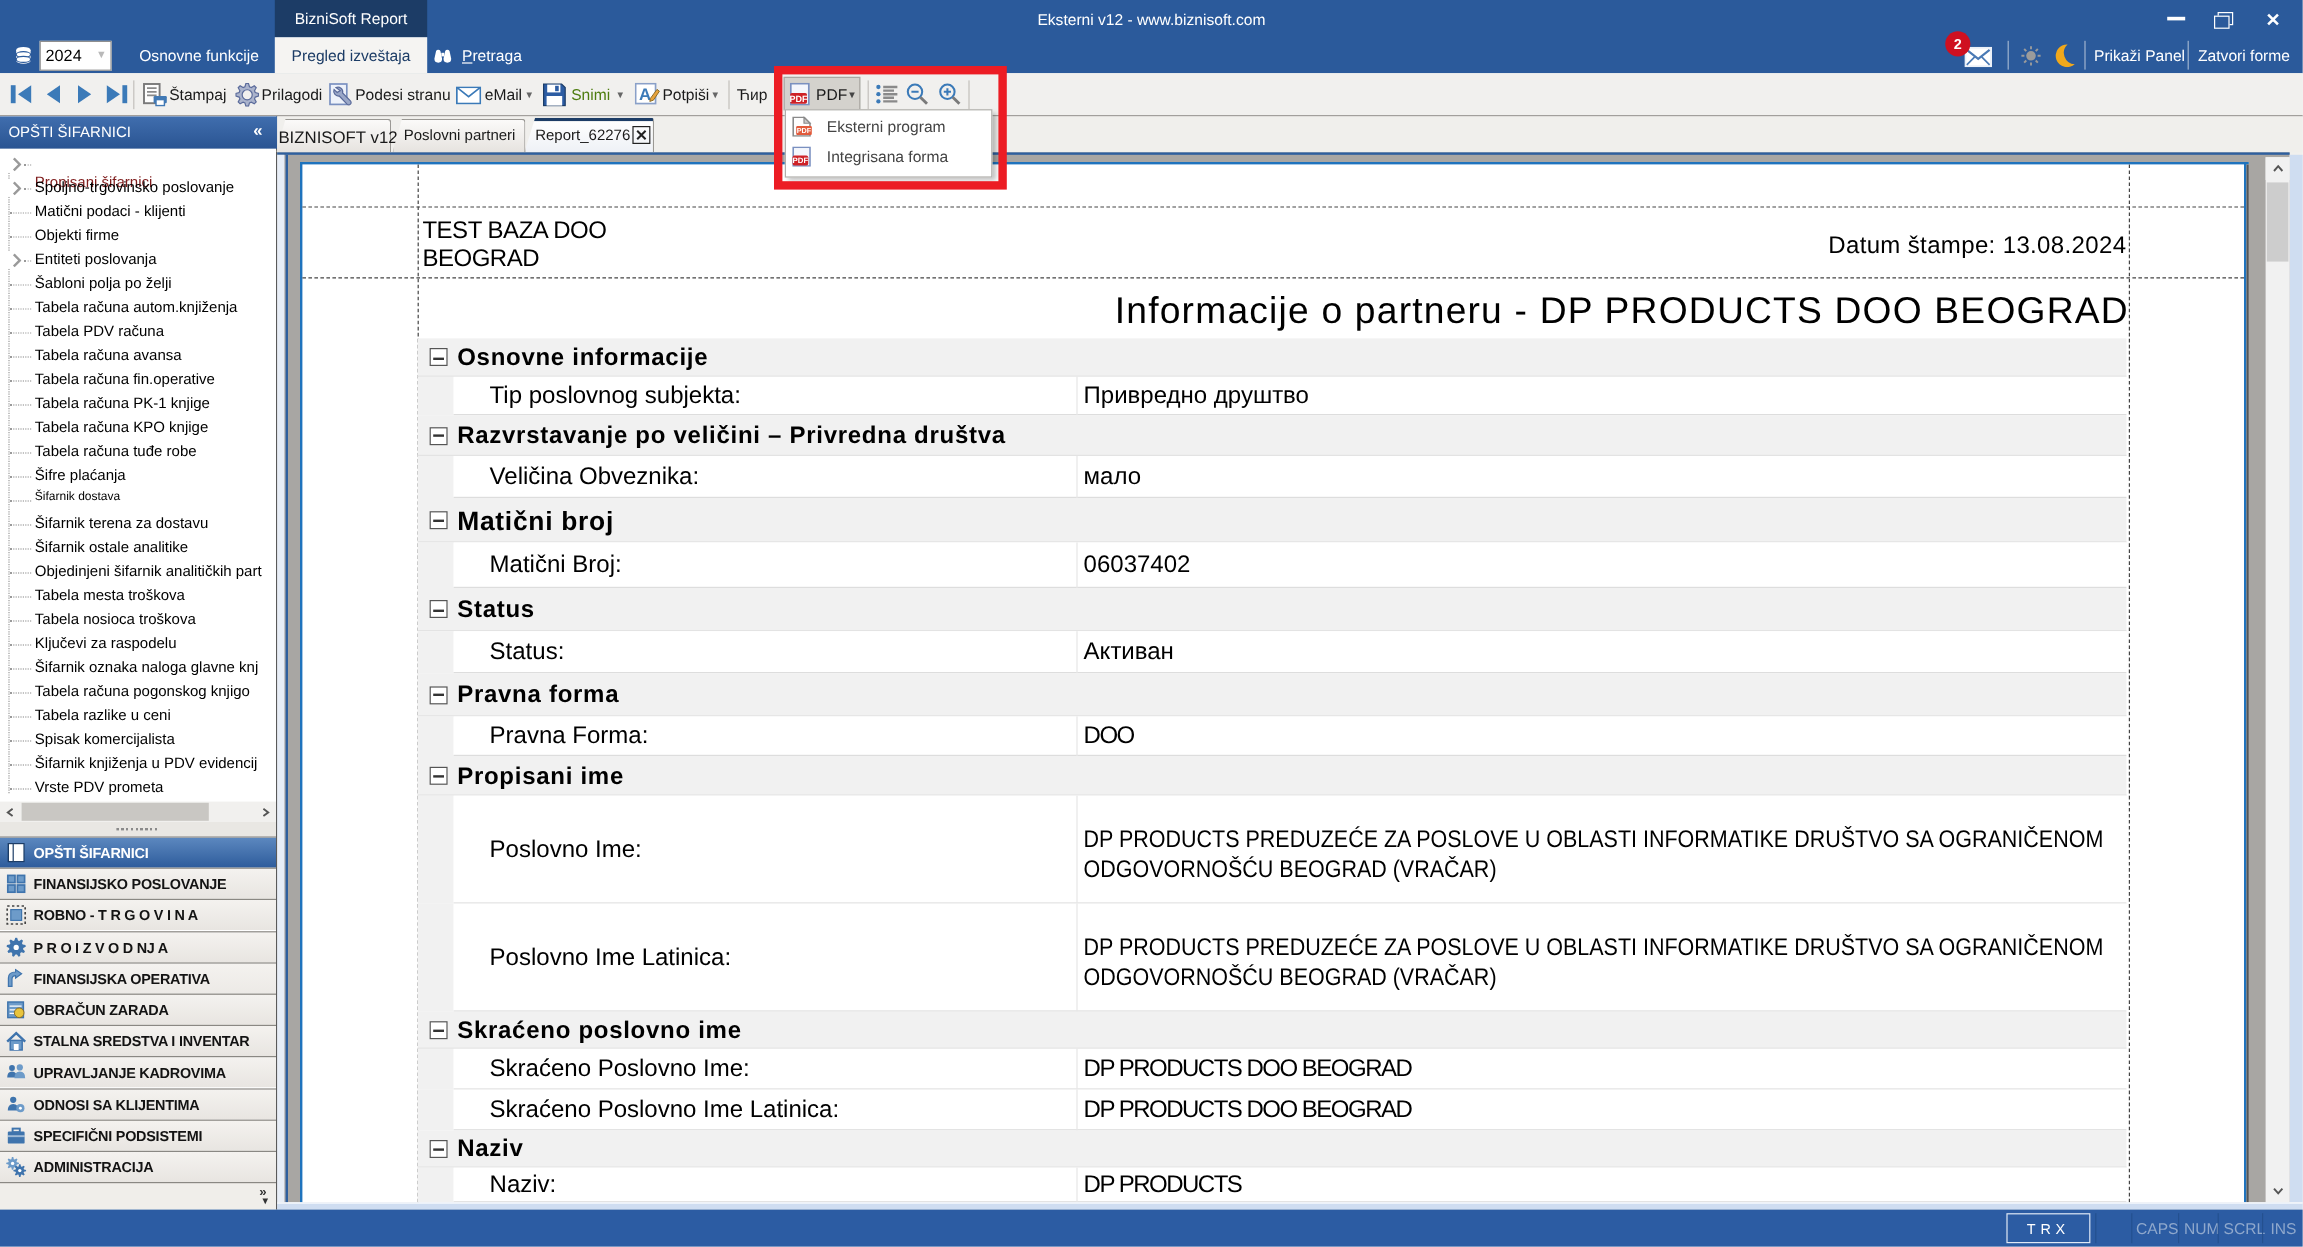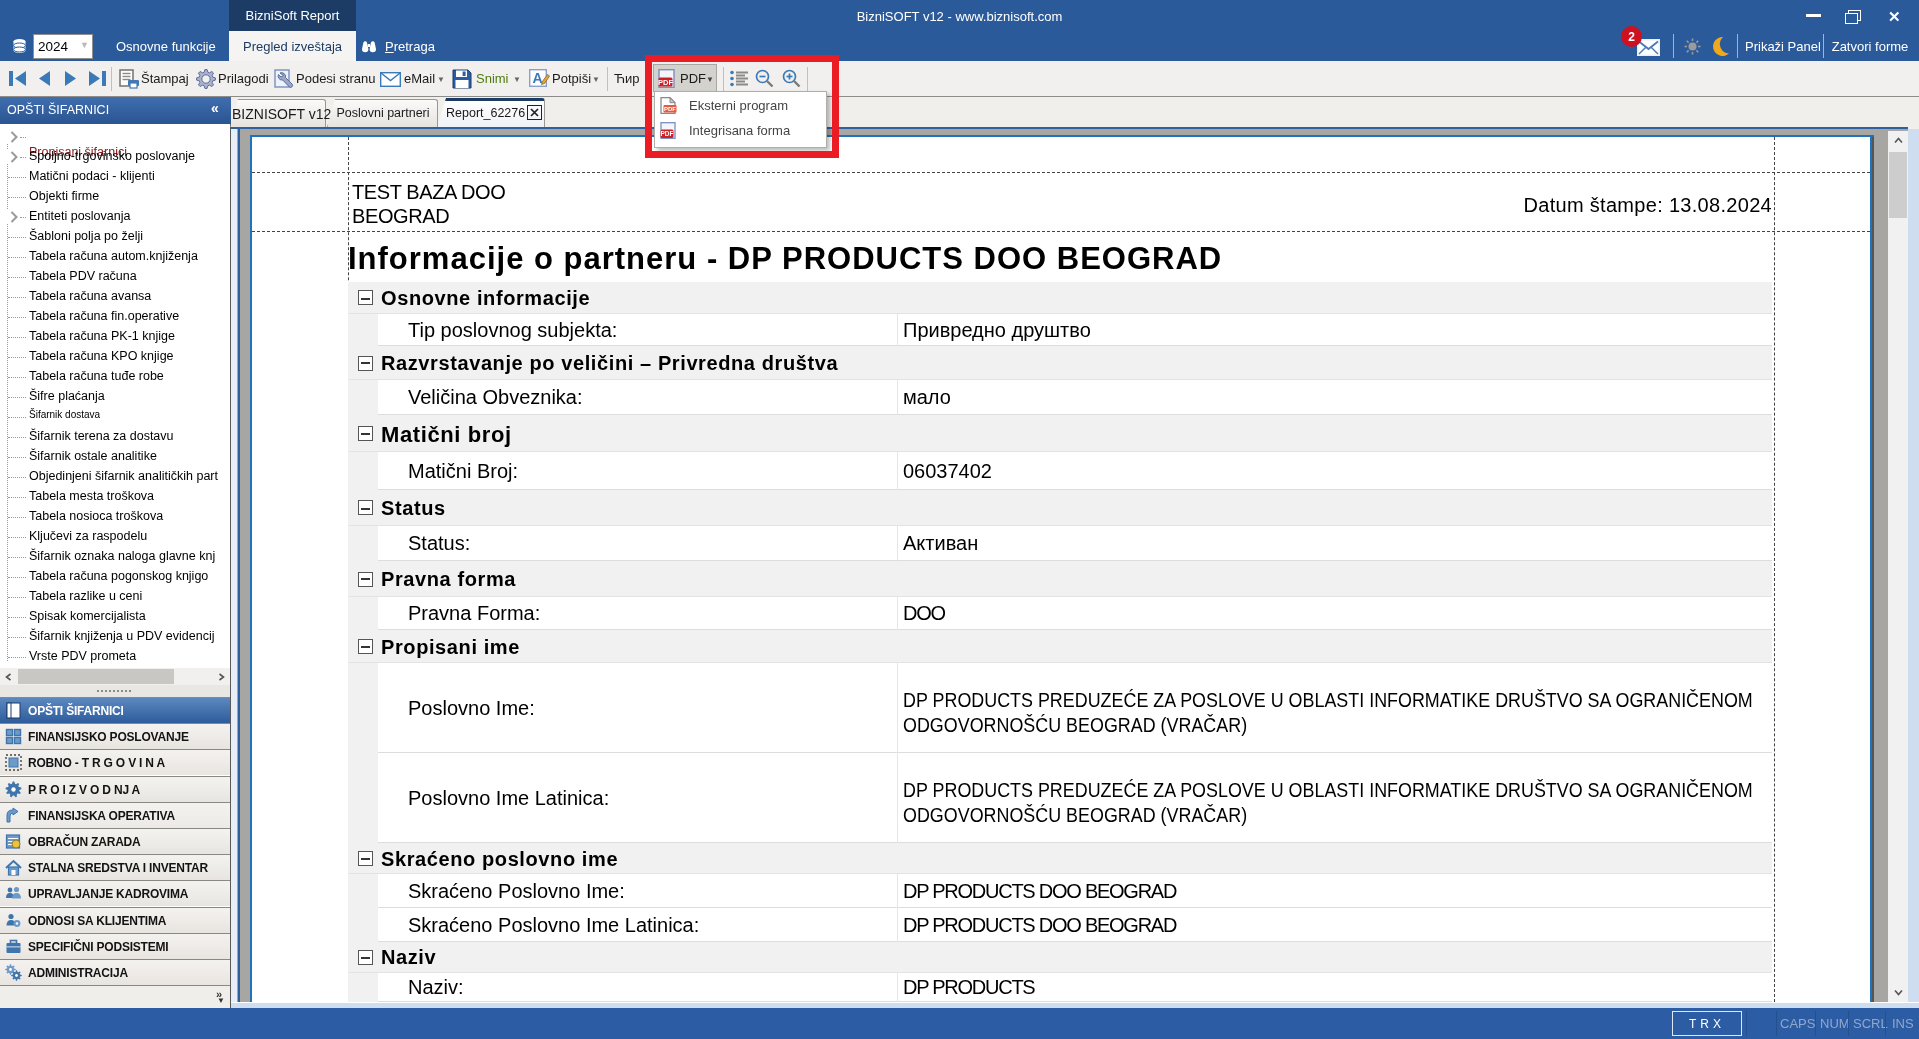--- a/index.html
+++ b/index.html
@@ -6,21 +6,21 @@
 body{font-family:"Liberation Sans",sans-serif;position:relative;background:#f1f0ee}
 .ab{position:absolute}
 .tx{position:absolute;white-space:nowrap}
 svg{display:block}
 </style></head>
 <body>
 
 <div class="ab" style="left:0;top:0;width:1919px;height:61px;background:#2b5a9b"></div>
 <div class="ab" style="left:229px;top:0;width:127px;height:31px;background:#1c3c66"></div>
 <div class="tx" style="left:229px;top:8px;width:127px;text-align:center;font-size:13px;color:#fff">BizniSoft Report</div>
-<div class="tx" style="left:0;top:9px;width:1919px;text-align:center;font-size:13px;color:#fff">BizniSOFT v12 - www.biznisoft.com</div>
+<div class="tx" style="left:0;top:9px;width:1919px;text-align:center;font-size:13px;color:#fff">Eksterni v12 - www.biznisoft.com</div>
 <div class="ab" style="left:1806px;top:14px;width:15px;height:3px;background:#fff"></div>
 <div class="ab" style="left:1848px;top:10px;width:13px;height:11px;border:1.6px solid #fff;background:#2b5a9b"></div>
 <div class="ab" style="left:1845px;top:13px;width:13px;height:11px;border:1.6px solid #fff;background:#2b5a9b"></div>
 <div class="tx" style="left:1888px;top:8px;font-size:15px;color:#fff;font-weight:bold">✕</div>
 
 <svg class="ab" style="left:13px;top:39px" width="13" height="15" viewBox="0 0 13 15">
     <ellipse cx="6.5" cy="2.6" rx="6" ry="2.5" fill="#fff"></ellipse>
     <path d="M.5 2.6 v9 a6 2.5 0 0 0 12 0 v-9" fill="#fff"></path>
     <ellipse cx="6.5" cy="6.5" rx="6" ry="2.5" fill="#fff" stroke="#2b5a9b" stroke-width="1"></ellipse>
     <ellipse cx="6.5" cy="10.5" rx="6" ry="2.5" fill="#fff" stroke="#2b5a9b" stroke-width="1"></ellipse>
@@ -383,21 +383,21 @@
 <div class="ab" style="left:1908px;top:129px;width:11px;height:873px;background:#cfddf1"></div>
 <div class="ab" style="left:250px;top:135px;width:1624px;height:867px;background:#fff;border:2px solid #1f73bd;border-right:none;border-bottom:none"></div>
 <div class="ab" style="left:1870px;top:135px;width:2px;height:867px;background:#1f73bd"></div>
 <div class="ab" style="left:1872px;top:137px;width:2px;height:865px;background:#555"></div>
 <div class="ab" style="left:348px;top:137px;width:1px;height:865px;border-left:1px dashed #444"></div>
 <div class="ab" style="left:1774px;top:137px;width:1px;height:865px;border-left:1px dashed #444"></div>
 <div class="ab" style="left:252px;top:172px;width:1618px;height:1px;border-top:1px dashed #444"></div>
 <div class="ab" style="left:252px;top:231px;width:1618px;height:1px;border-top:1px dashed #444"></div>
 <div class="ab" style="left:352px;top:180px;font-size:20px;line-height:24px;color:#000;position:absolute;letter-spacing:-0.4px">TEST BAZA DOO<br>BEOGRAD</div>
 <div class="tx" style="left:1272px;top:194px;width:500px;text-align:right;font-size:20px;color:#000;letter-spacing:0.3px">Datum štampe: 13.08.2024</div>
-<div class="tx" style="left:348px;top:241px;width:1426px;text-align:left;font-size:31px;font-weight:bold;color:#000;letter-spacing:1px">Informacije o partneru - DP PRODUCTS DOO BEOGRAD</div>
+<div class="tx" style="left:348px;top:241px;width:1426px;text-align:right;font-size:31px;font-weight:normal;color:#000;letter-spacing:1px">Informacije o partneru - DP PRODUCTS DOO BEOGRAD</div>
 <div class="ab" style="left:348px;top:282px;width:1424px;height:32px;background:#f1f1f1;border-bottom:1px solid #e3e3e3"></div>
 <div class="ab" style="left:358px;top:290px;width:15px;height:15px;border:1px solid #555;background:#fff"></div>
 <div class="ab" style="left:361px;top:298px;width:9px;height:1.6px;background:#333"></div>
 <div class="tx" style="left:381px;top:287px;font-size:20px;font-weight:bold;color:#000;letter-spacing:0.6px">Osnovne informacije</div>
 <div class="ab" style="left:348px;top:314px;width:30px;height:32px;background:#f1f1f1"></div>
 <div class="ab" style="left:378px;top:314px;width:1394px;height:32px;background:#fff;border-bottom:1px solid #ddd"></div>
 <div class="ab" style="left:897px;top:314px;width:1px;height:32px;background:#e6e6e6"></div>
 <div class="tx" style="left:408px;top:319px;font-size:20px;color:#000">Tip poslovnog subjekta:</div>
 <div class="tx" style="left:903px;top:319px;font-size:20px;color:#000">Привредно друштво</div>
 <div class="ab" style="left:348px;top:346px;width:1424px;height:34px;background:#f1f1f1;border-bottom:1px solid #e3e3e3"></div>

